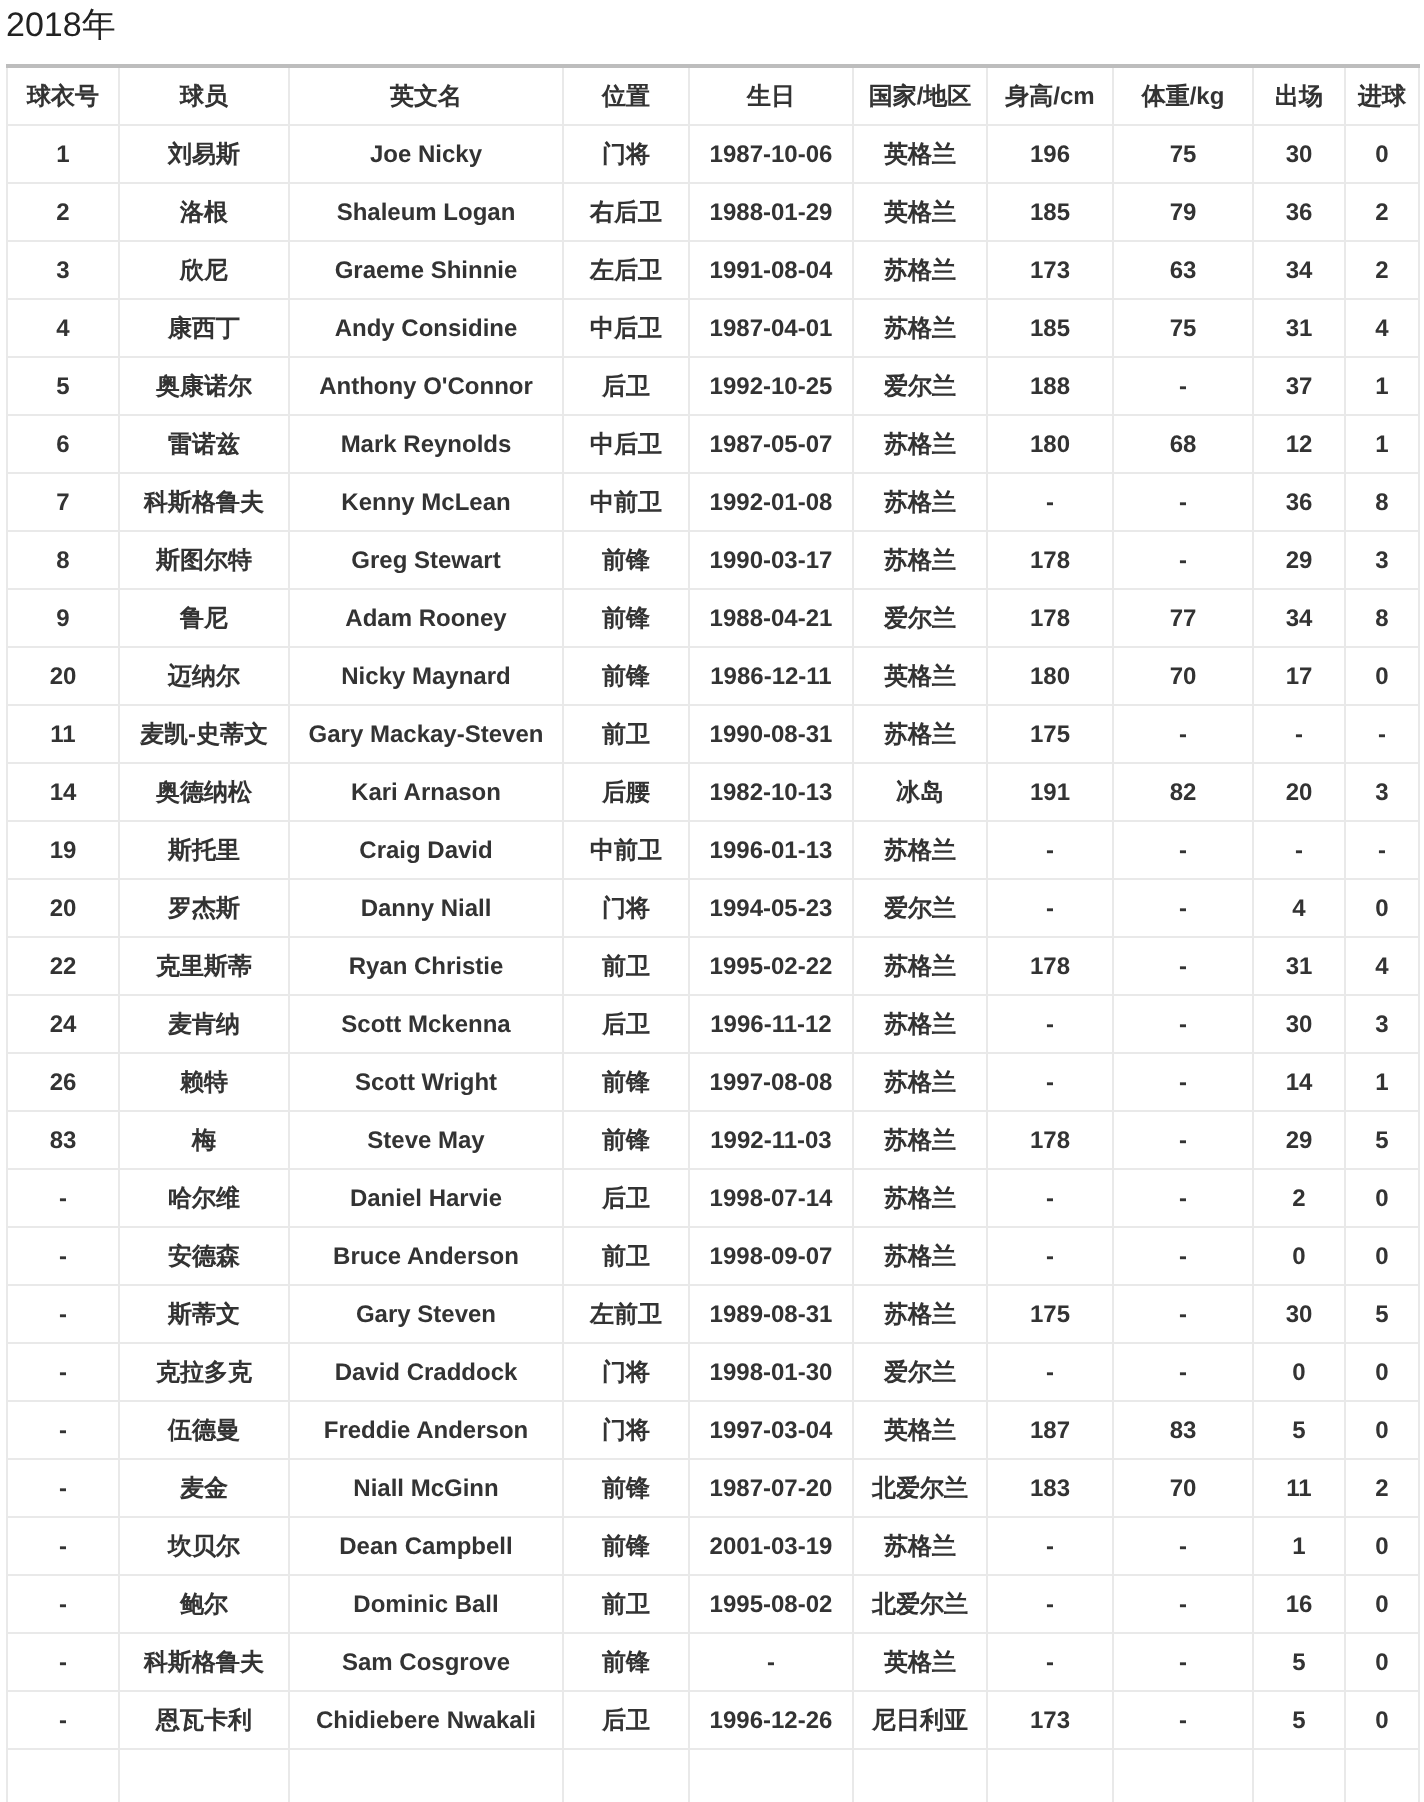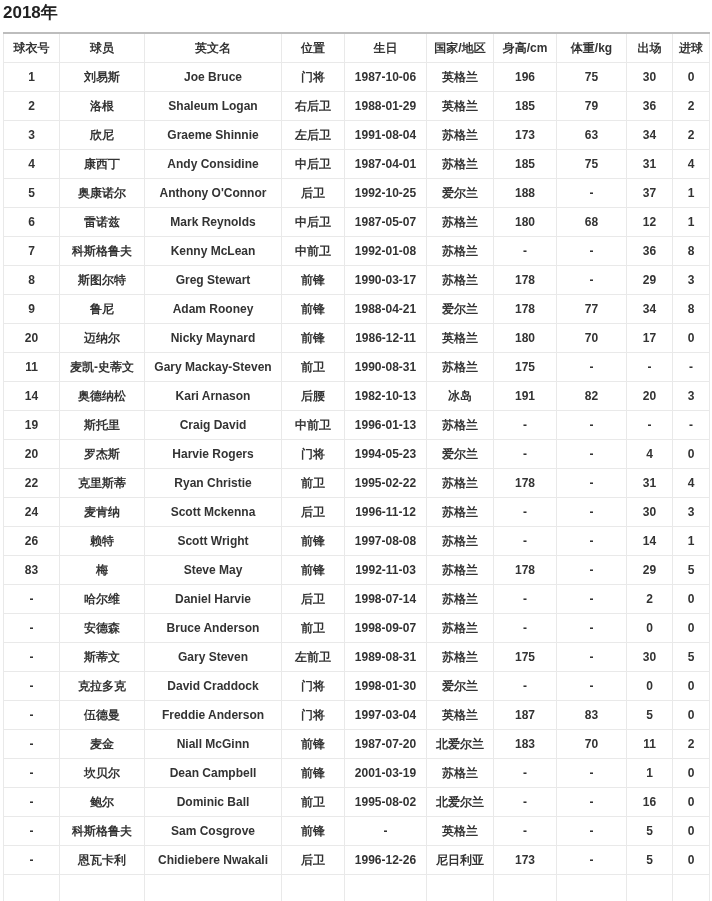--- a/index.html
+++ b/index.html
@@ -10,21 +10,21 @@
     overflow: hidden;
     background: #ffffff;
     font-family: "Liberation Sans", "DejaVu Sans", sans-serif;
   }
   .page {
     padding: 2px 0 0 3px;
   }
   .page-title {
     font-size: 17px;
     line-height: 21px;
-    font-weight: 700;
+    font-weight: 400;
     color: #222222;
     margin: 0 0 9px 0;
   }
   table.roster {
     border-collapse: collapse;
     table-layout: fixed;
     width: 706px;
     border: 1px solid #e9e9e9;
     border-top: 2px solid #bdbdbd;
   }
@@ -86,21 +86,21 @@
           <th>身高/cm</th>
           <th>体重/kg</th>
           <th>出场</th>
           <th>进球</th>
         </tr>
     </thead>
     <tbody id="rows-body">
         <tr>
           <td>1</td>
           <td>刘易斯</td>
-          <td>Joe Bruce</td>
+          <td>Joe Nicky</td>
           <td>门将</td>
           <td>1987-10-06</td>
           <td>英格兰</td>
           <td>196</td>
           <td>75</td>
           <td>30</td>
           <td>0</td>
         </tr>
         <tr>
           <td>2</td>
@@ -242,21 +242,21 @@
           <td>1996-01-13</td>
           <td>苏格兰</td>
           <td>-</td>
           <td>-</td>
           <td>-</td>
           <td>-</td>
         </tr>
         <tr>
           <td>20</td>
           <td>罗杰斯</td>
-          <td>Harvie Rogers</td>
+          <td>Danny Niall</td>
           <td>门将</td>
           <td>1994-05-23</td>
           <td>爱尔兰</td>
           <td>-</td>
           <td>-</td>
           <td>4</td>
           <td>0</td>
         </tr>
         <tr>
           <td>22</td>

